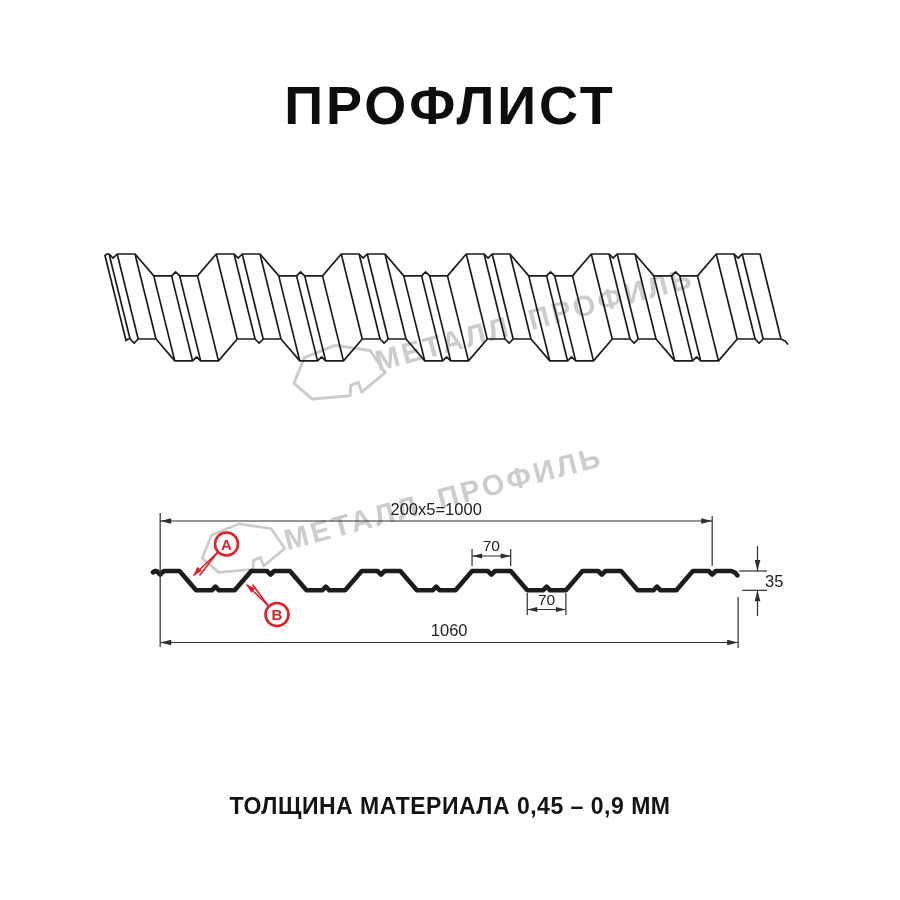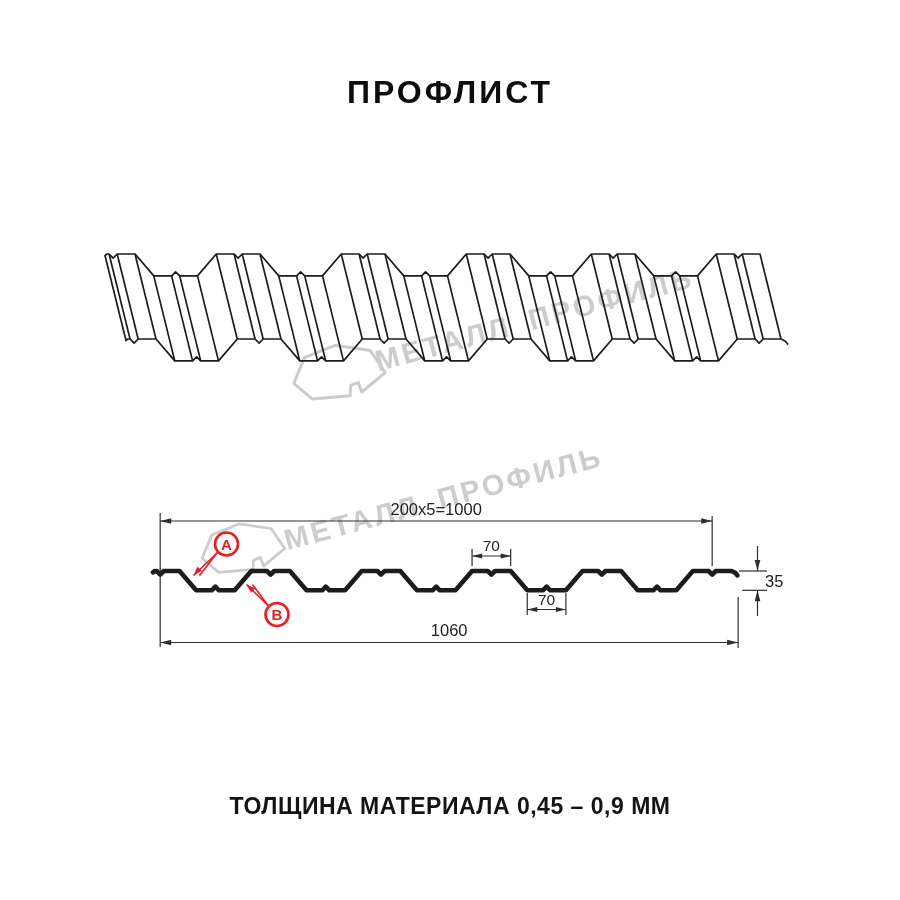--- a/index.html
+++ b/index.html
@@ -1,19 +1,19 @@
 <!DOCTYPE html>
 <html><head>
 <meta charset="utf-8">
 <style>
   html,body{margin:0;padding:0;background:#fff;}
   .page{position:relative;width:900px;height:900px;background:#fff;overflow:hidden;
         font-family:"Liberation Sans",sans-serif;color:#111;}
   .title{position:absolute;left:0;top:74px;width:100%;text-align:center;
-         font-size:32px;font-weight:800;letter-spacing:3px;color:#0d0d0d;}
+         font-size:54px;font-weight:800;letter-spacing:3px;color:#0d0d0d;}
   .subtitle{position:absolute;left:0;top:128px;width:100%;text-align:center;
             font-size:19px;font-weight:700;letter-spacing:1px;color:#0d0d0d;}
   .footer{position:absolute;left:0;top:793px;width:100%;text-align:center;
           font-size:23px;font-weight:700;letter-spacing:0.5px;color:#141414;}
   .wm-text{position:absolute;width:380px;height:36px;text-align:center;
            font-size:29px;font-weight:700;letter-spacing:3px;word-spacing:8px;
            color:#cccccc;transform:rotate(-15deg);white-space:nowrap;}
   .wm-logo{position:absolute;transform:rotate(-8deg);}
   #drawing{position:absolute;left:0;top:0;z-index:2;}
   .wm{z-index:1;}

